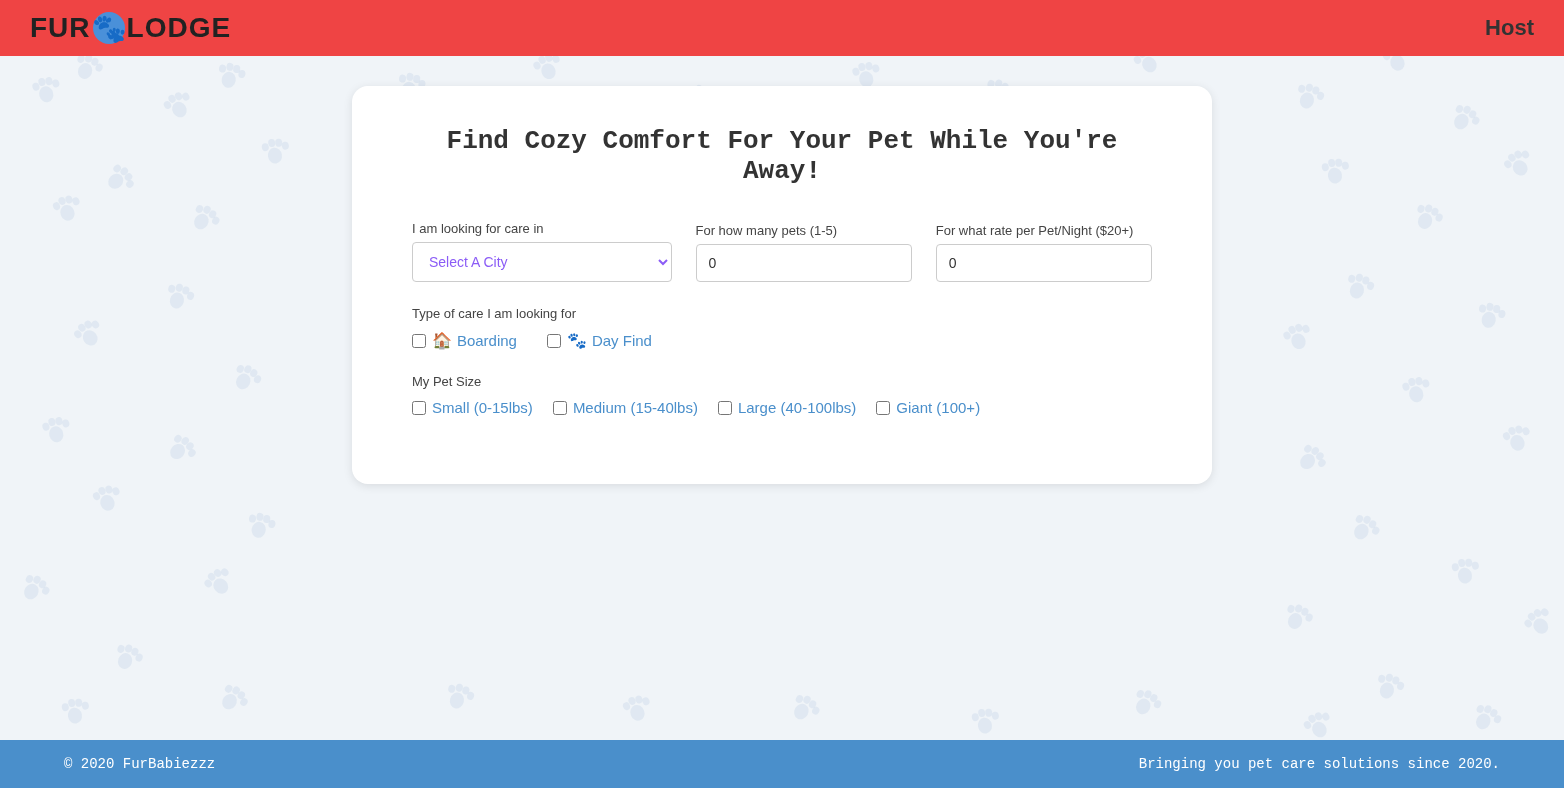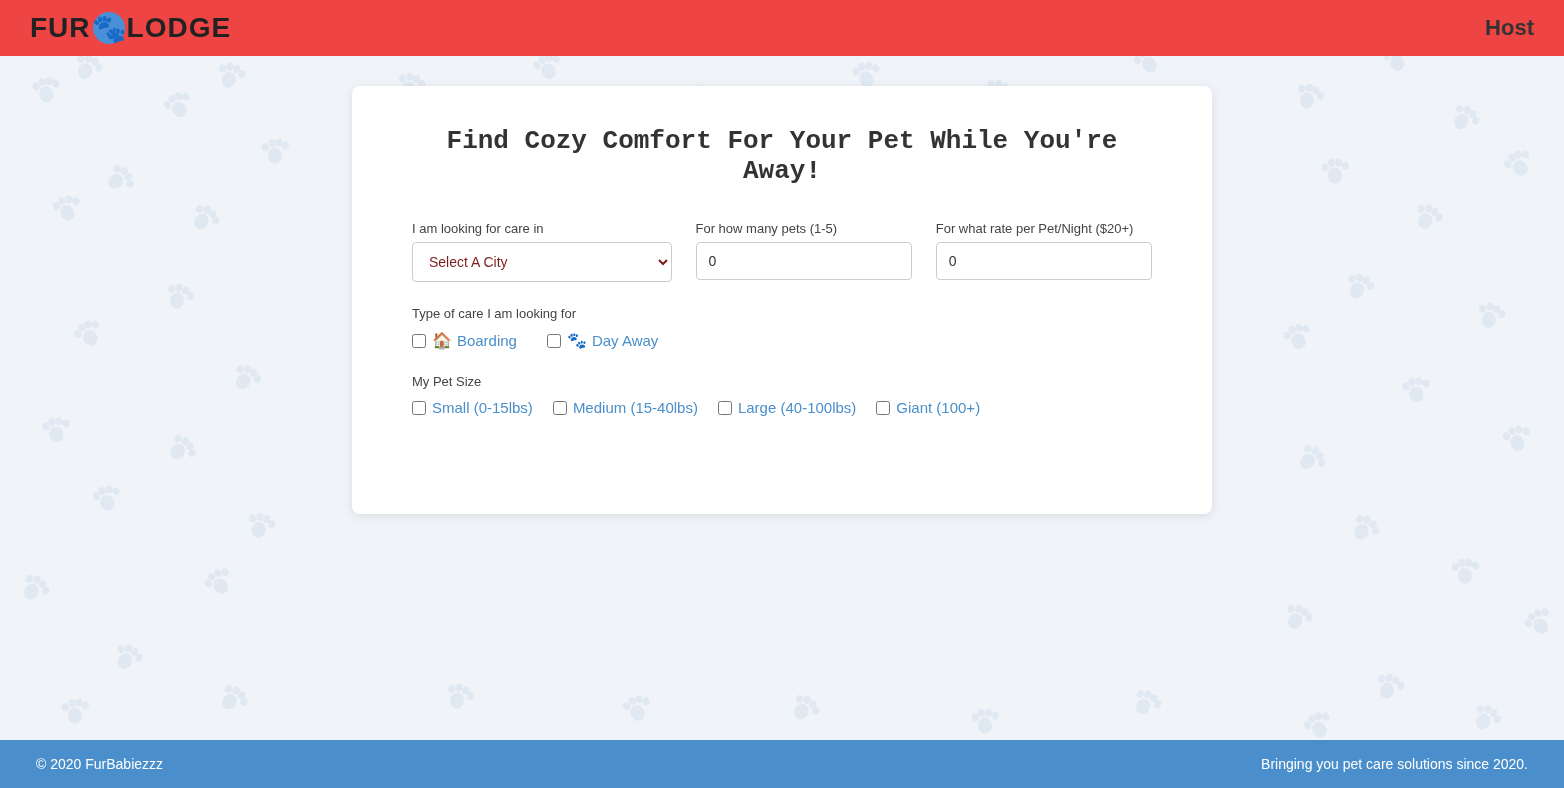--- a/index.html
+++ b/index.html
@@ -68,42 +68,42 @@
       z-index: 5;
       flex: 1;
       display: flex;
       align-items: flex-start;
       justify-content: center;
       padding: 30px 20px;
     }
 
     .search-card {
       background: white;
-      border-radius: 8px;
-      padding: 40px 60px 78px;
+      border-radius: 16px;
+      padding: 40px 60px 48px;
       max-width: 860px;
       width: 100%;
       box-shadow: 0 2px 10px rgba(0,0,0,0.1);
     }
 
     .page-title {
       font-size: 26px;
       font-family: 'Courier New', monospace;
       font-weight: bold;
       color: #333;
       text-align: center;
       margin-bottom: 35px;
     }
 
     
     .form-row {
       display: flex;
       gap: 24px;
       margin-bottom: 24px;
-      align-items: flex-start;
+      align-items: flex-end;
     }
 
     .form-group {
       display: flex;
       flex-direction: column;
       gap: 6px;
     }
 
     .form-group.city { flex: 1.2; }
     .form-group.pets { flex: 1; }
@@ -114,21 +114,21 @@
       color: #444;
       font-family: Arial, sans-serif;
     }
 
     .form-select {
       width: 100%;
       padding: 10px 12px;
       border: 1px solid #ccc;
       border-radius: 4px;
       font-size: 14px;
-      color: #7f1d1d;
+      color: #8b5cf6;
       background: white;
       cursor: pointer;
       appearance: auto;
     }
 
     .form-input {
       width: 100%;
       padding: 10px 12px;
       border: 1px solid #ccc;
       border-radius: 4px;
@@ -217,22 +217,22 @@
 
     
     .footer {
       position: relative;
       z-index: 10;
       background: #4a8fcb;
       color: white;
       display: flex;
       justify-content: space-between;
       align-items: center;
-      padding: 16px 36px;
-      font-family: Liberation Sans, sans-serif;
+      padding: 16px 64px;
+      font-family: Liberation Mono, monospace;
       font-size: 14px;
     }
 
     
     .paw-bg {
       position: fixed;
       top: 0; left: 0; right: 0; bottom: 0;
       z-index: 0;
       pointer-events: none;
       overflow: hidden;
@@ -354,21 +354,21 @@
             <input type="checkbox" style="">
             <span class="checkbox-label">
               <span class="icon">🏠</span>
               <span>Boarding</span>
             </span>
           </label>
           <label class="checkbox-item">
             <input type="checkbox" style="">
             <span class="checkbox-label">
               <span class="icon">🐾</span>
-              <span>Day Away</span>
+              <span>Day Find</span>
             </span>
           </label>
         </div>
       </div>
     </div>
 
     
     <div class="checkbox-section">
       <div class="checkbox-section-label">My Pet Size</div>
       <div class="pet-size-row">

